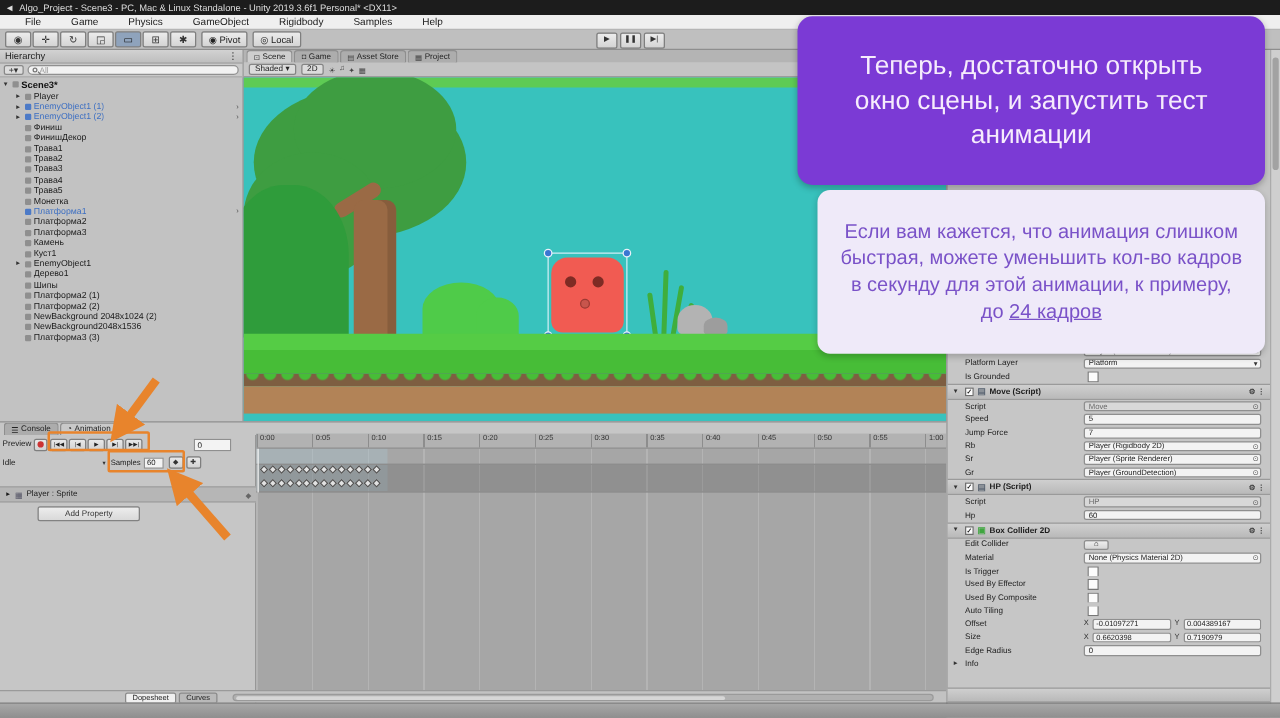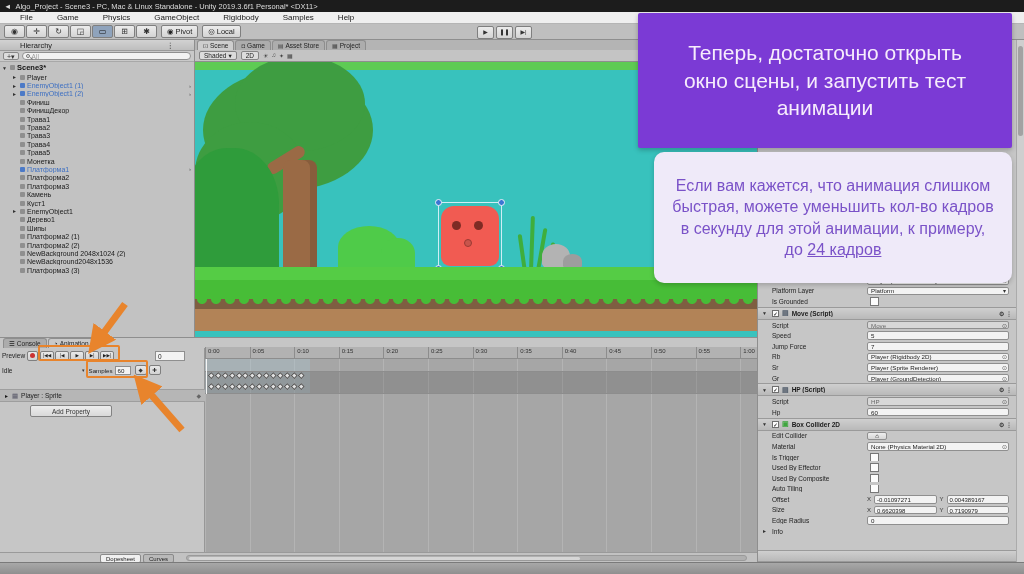--- a/index.html
+++ b/index.html
@@ -21,21 +21,21 @@
   .tool.active { background:#8FA3BC; color:#111; }
   .toggle-btn { height:13px; background:linear-gradient(#ECECEC,#D4D4D4); border:1px solid #7F7F7F; border-radius:2px;
                 font-size:7.5px; line-height:11px; padding:0 5px; color:#222; margin-left:4px; display:flex; gap:2px; align-items:center;}
   .play-controls { position:absolute; left:477px; top:2px; display:flex; gap:2px; }
   .play-controls .tool { width:17px; font-size:6px; }
 
   
   .hierarchy { position:absolute; left:0; top:40px; width:195px; height:297px; background:#C2C2C2;
                border-right:1px solid #8E8E8E; overflow:hidden; }
   .panel-head { height:11px; background:linear-gradient(#D2D2D2,#BEBEBE); border-bottom:1px solid #9A9A9A;
-                display:flex; align-items:center; font-size:7.5px; color:#222; padding:0 20px; gap:3px; }
+                display:flex; align-items:flex-start; font-size:7.5px; color:#222; padding:0 4px; gap:3px; }
   .panel-head .spacer { flex:1; }
   .h-toolrow { height:11px; display:flex; align-items:center; gap:3px; padding:0 3px; background:#C9C9C9;
                border-bottom:1px solid #A8A8A8; }
   .create-btn { font-size:7px; background:#DDD; border:1px solid #888; border-radius:2px; padding:0 3px; height:8px; line-height:7px; color:#333;}
   .search-box { flex:1; height:8px; background:#F2F2F2; border:1px solid #909090; border-radius:4px;
                 font-size:6.5px; color:#999; display:flex; align-items:center; padding:0 3px; gap:2px;}
   .lens { width:4px; height:4px; border:1px solid #777; border-radius:50%; position:relative; flex:none;}
   .lens::after { content:""; position:absolute; width:3px; height:1px; background:#777; left:3px; top:3px; transform:rotate(45deg);}
   .h-root { display:flex; align-items:center; gap:2px; font-size:7.5px; font-weight:bold; color:#111;
             padding:1px 2px; }
@@ -181,21 +181,21 @@
   .dope-btn { height:9px; font-size:6px; line-height:8px; padding:0 5px; border:1px solid #8A8A8A; border-radius:2px;
               background:#B9B9B9; color:#222; }
   .dope-btn.active { background:#F0F0F0; }
   .h-scrollbar { flex:1; height:6px; margin:0 10px; background:#B0B0B0; border:1px solid #9A9A9A; border-radius:3px; position:relative;}
   .h-thumb { position:absolute; left:2px; top:1px; width:70%; height:3px; background:#D6D6D6; border-radius:2px; }
   .statusbar { position:absolute; left:0; top:562px; width:1024px; height:12px; background:linear-gradient(#A8A8A8,#8F8F8F);
                border-top:1px solid #7A7A7A; }
 
   
   .callout-main { position:absolute; left:638px; top:13px; width:374px; height:135px; background:var(--accent_purple,#7B3AD5);
-                  border-radius:2px; box-shadow:0 2px 5px rgba(0,0,0,0.25); display:flex; align-items:center; justify-content:flex-end;
+                  border-radius:12px; box-shadow:0 2px 5px rgba(0,0,0,0.25); display:flex; align-items:center; justify-content:flex-end;
                   padding:8px 26px; text-align:center; color:#F6ECFC; font-size:21px; line-height:1.33; z-index:30; }
   .callout-secondary { position:absolute; left:654px; top:152px; width:358px; height:131px; background:var(--callout_bg_light,#EFEAF9);
                        border-radius:10px; box-shadow:0 2px 5px rgba(0,0,0,0.2); display:flex; align-items:center; justify-content:center;
                        padding:8px 18px; text-align:center; color:var(--callout_text,#7A52C8); font-size:16px; line-height:1.32; z-index:30; }
   .label-box { position:absolute; background:var(--label_box_bg,#D9CBF2); border:2px solid var(--label_box_border,#7C3FD0);
                border-radius:3px; display:flex; align-items:center; justify-content:center; color:#7433CC; font-size:18px; z-index:30; }
   .label-test { left:12px; top:272px; width:170px; height:38px; }
   .label-fps { left:65px; top:408px; width:165px; height:44px; }
   .hl-rect { position:absolute; border:2.5px solid var(--arrow_orange,#E8842C); border-radius:2px; z-index:25; }
   .hl-transport { left:38px; top:345px; width:82px; height:16px; }

